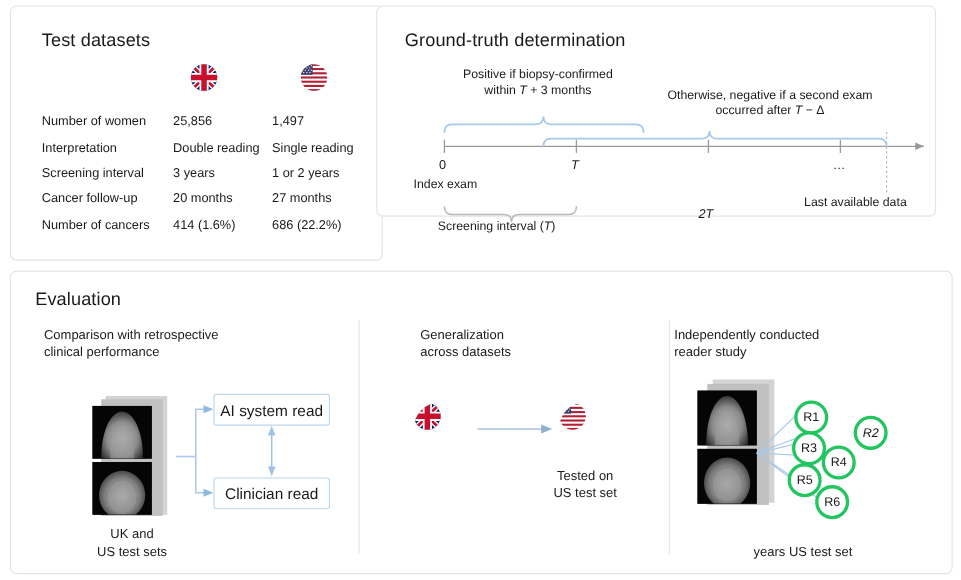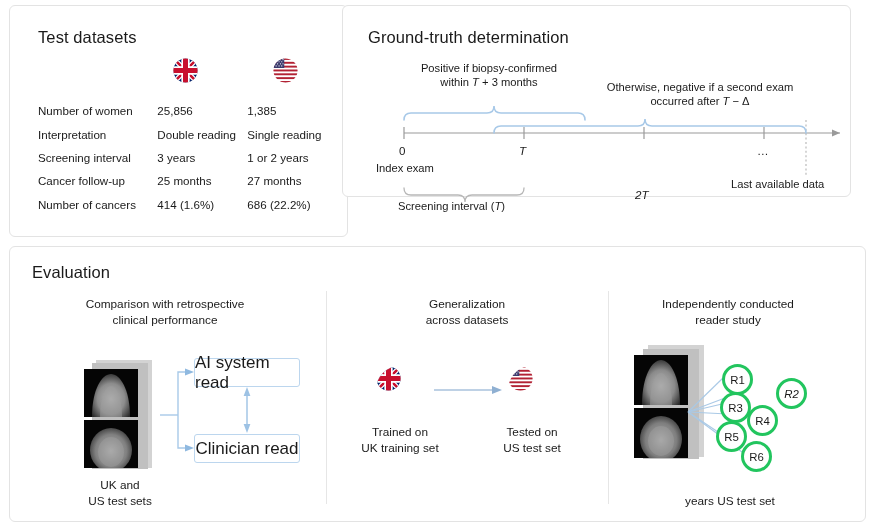--- a/index.html
+++ b/index.html
@@ -33,25 +33,25 @@
   .axis-lbl i{font-style:italic;}
   .small-lbl{position:absolute;font-size:11.2px;color:#1a1a1a;white-space:nowrap;}
   .small-lbl i{font-style:italic;}
 
   svg.ov{position:absolute;left:0;top:0;overflow:visible;}
 
   
   #p-eval{left:9px;top:246px;width:857px;height:276px;}
   #t-eval{left:22px;top:16px;}
 
-  .sub{position:absolute;font-size:11.8px;line-height:15.5px;color:#1a1a1a;text-align:center;}
+  .sub{position:absolute;font-size:11.8px;line-height:15.5px;color:#1a1a1a;}
   .cap{position:absolute;font-size:11.8px;line-height:15.5px;color:#1a1a1a;text-align:center;}
 
   .rbox{position:absolute;border:1px solid #bcd6ee;border-radius:3px;background:#fff;
-        font-size:17px;color:#1a1a1a;display:flex;align-items:center;justify-content:center;box-sizing:border-box;}
+        font-size:14px;color:#1a1a1a;display:flex;align-items:center;justify-content:center;box-sizing:border-box;}
 
   .divider{position:absolute;width:1px;background:#e6e6e6;}
 
   
   .mammo{position:absolute;}
   .mammo .sh{position:absolute;background:#c9c9c9;}
   .mcell{position:absolute;overflow:hidden;background:#000;}
   .mcell svg{display:block;}
 
   .rcircle{position:absolute;width:25px;height:25px;border-radius:50%;border:3px solid #22c55e;
@@ -119,35 +119,35 @@
           </g>
         </g>
       </svg>
     </div>
 
     <table class="tbl">
       <tbody>
           <tr>
         <td class="c0">Number of women</td>
         <td class="c1">25,856</td>
-        <td class="c2">1,385</td>
+        <td class="c2">1,497</td>
       </tr>
       <tr>
         <td class="c0">Interpretation</td>
         <td class="c1">Double reading</td>
         <td class="c2">Single reading</td>
       </tr>
       <tr>
         <td class="c0">Screening interval</td>
         <td class="c1">3 years</td>
         <td class="c2">1 or 2 years</td>
       </tr>
       <tr>
         <td class="c0">Cancer follow-up</td>
-        <td class="c1">25 months</td>
+        <td class="c1">20 months</td>
         <td class="c2">27 months</td>
       </tr>
       <tr>
         <td class="c0">Number of cancers</td>
         <td class="c1">414 (1.6%)</td>
         <td class="c2">686 (22.2%)</td>
       </tr>
     </tbody>
       </table>
   </div>
@@ -321,24 +321,20 @@
             <circle cx="18" cy="14" r="1.4"></circle>
             <circle cx="24" cy="14" r="1.4"></circle>
           <circle cx="7.5" cy="19" r="1.4"></circle>
             <circle cx="14.5" cy="19" r="1.4"></circle>
             <circle cx="21" cy="19" r="1.4"></circle>
         </g>
       </g>
     </svg>
   </div>
 
-  <div class="cap" style="left:340px;top:425px;width:120px;">
-    <span>Trained on</span><br>
-    <span>UK training set</span>
-  </div>
   <div class="cap" style="left:477px;top:425px;width:110px;">
     <span>Tested on</span><br>
     <span>US test set</span>
   </div>
 
   <div class="sub" style="left:613px;top:297px;width:230px;">
     <span>Independently conducted</span><br>
     <span>reader study</span>
   </div>
 

